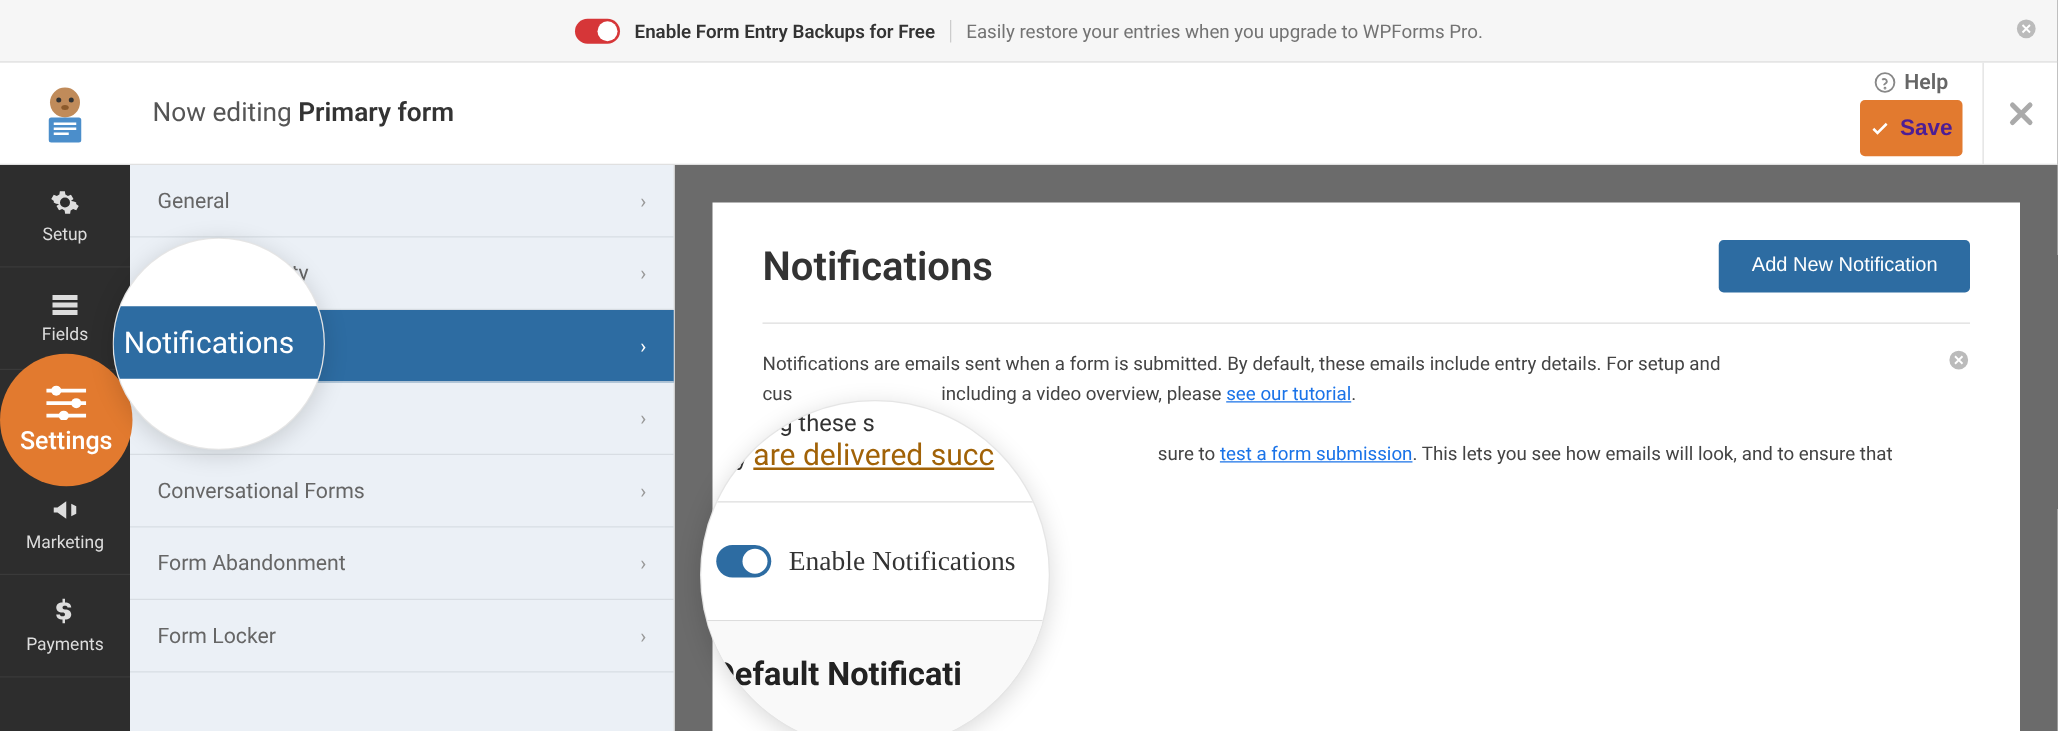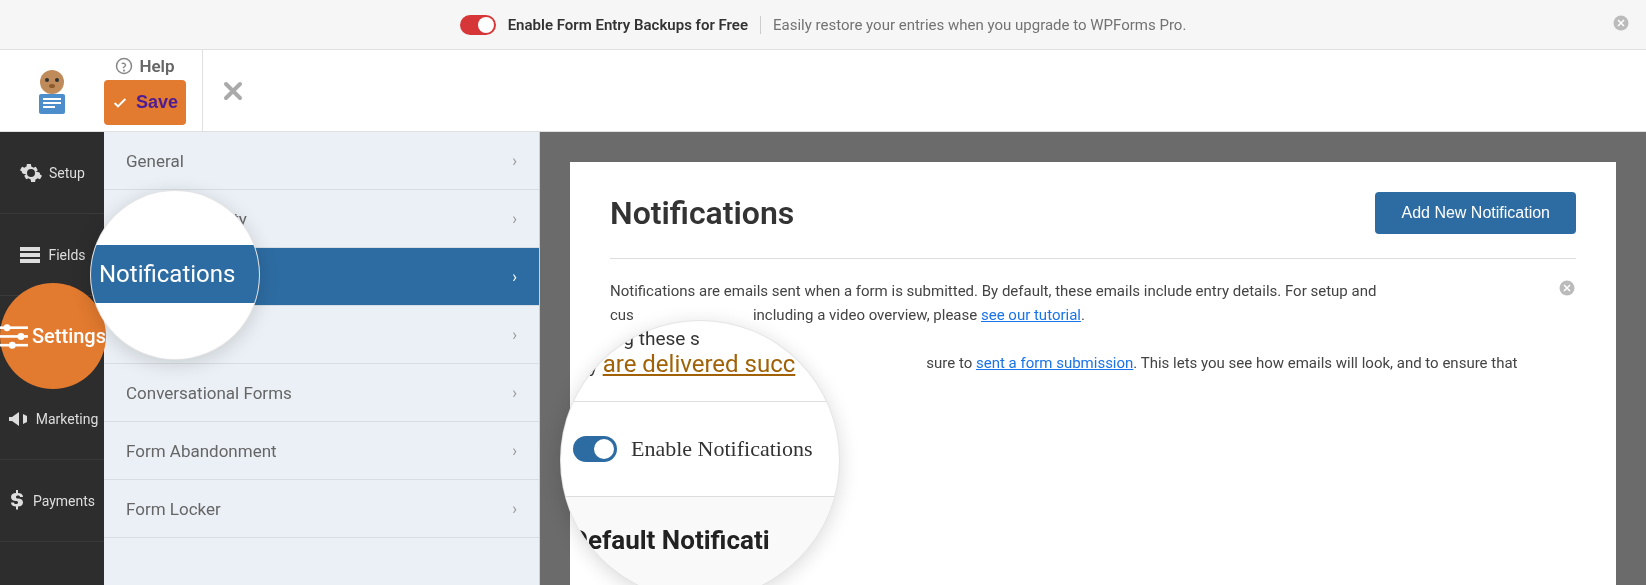--- a/index.html
+++ b/index.html
@@ -21,21 +21,21 @@
 .header-actions { display: flex; align-items: center; gap: 4px; padding-right: 16px; flex-direction: column; }
 .help-link { display: flex; align-items: center; gap: 6px; color: #666; font-size: 17px; font-weight: 600; cursor: pointer; }
 .btn-group { display: flex; border: 1px solid #ccc; border-radius: 4px; overflow: hidden; }
 .btn { padding: 11px 18px; background: #fff; color: #555; font-size: 17px; font-weight: 500; display: flex; align-items: center; gap: 8px; cursor: pointer; border: none; }
 .btn + .btn { border-left: 1px solid #ccc; }
 .btn-save { background: #e27a2f; color: #4c1d95; border-radius: 4px; padding: 12px 8px; font-size: 18px; font-weight: 600; display: flex; align-items: center; gap: 8px; cursor: pointer; border: none; }
 .close-x { width: 60px; text-align: center; color: #aaa; cursor: pointer; border-left: 1px solid #e0e0e0; height: 82px; display: flex; align-items: center; justify-content: center; }
 
 .body-row { display: flex; height: calc(585px - 50px - 82px); }
 .sidebar { width: 104px; background: #2d2d2d; }
-.sidebar-item { height: 82px; display: flex; align-items: center; justify-content: center; color: #ddd; font-size: 14px; gap: 6px; cursor: pointer; border-bottom: 1px solid #3a3a3a; }
+.sidebar-item { height: 82px; display: flex; flex-direction: column; align-items: center; justify-content: center; color: #ddd; font-size: 14px; gap: 6px; cursor: pointer; border-bottom: 1px solid #3a3a3a; }
 
 .panel { width: 436px; background: #ebf0f6; border-right: 1px solid #d0d0d0; }
 .panel-item { height: 58px; display: flex; align-items: center; justify-content: space-between; padding: 0 22px; color: #666; font-size: 17px; border-bottom: 1px solid #d8dde3; cursor: pointer; }
 .panel-item.active { background: #2d6ca2; color: #fff; }
 .chev { color: #999; font-size: 16px; }
 .panel-item.active .chev { color: #fff; }
 
 .content { flex: 1; background: #6b6b6b; position: relative; }
 .content-inner { background: #fff; margin: 30px 30px 0 30px; padding: 30px 40px; height: 100%; position: relative; }
 .content-header { display: flex; justify-content: space-between; align-items: center; margin-bottom: 24px; }
@@ -56,21 +56,21 @@
 .lens2-inner { position: absolute; inset: 0; display: flex; flex-direction: column; }
 .lens2-top { flex: 0 0 80px; padding: 6px 18px; font-size: 19px; color: #333; }
 .lens2-top .big { font-size: 24px; color: #a16207; text-decoration: underline; }
 .lens2-mid { flex: 0 0 96px; border-top: 1px solid #ddd; border-bottom: 1px solid #ddd; display: flex; align-items: center; gap: 14px; padding: 0 12px; }
 .toggle-blue { width: 44px; height: 26px; background: #2d6ca2; border-radius: 13px; position: relative; flex-shrink: 0; }
 .toggle-blue::after { content: ""; position: absolute; right: 3px; top: 3px; width: 20px; height: 20px; background: #fff; border-radius: 50%; }
 .lens2-mid-label { font-size: 22px; color: #333; font-family: Liberation Serif, serif; }
 .lens2-bot { flex: 1; padding: 28px 10px 0; font-size: 26px; font-weight: 700; color: #222; background: #f9f9f9; }
 
 
-.settings-halo { position: absolute; width: 106px; height: 106px; border-radius: 50%; background: #e27a2f; left: 0; top: 283px; z-index: 40; display: flex; flex-direction: row; align-items: center; justify-content: center; color: #fff; gap: 4px; }
+.settings-halo { position: absolute; width: 106px; height: 106px; border-radius: 50%; background: #e27a2f; left: 0; top: 283px; z-index: 40; display: flex; flex-direction: column; align-items: center; justify-content: center; color: #fff; gap: 4px; }
 .settings-halo-label { font-size: 20px; font-weight: 500; }
 </style>
 </head>
 <body>
 
 <div class="top-banner">
   <div class="banner-content">
     <div class="toggle-red"></div>
     <span class="banner-title">Enable Form Entry Backups for Free</span>
     <span class="banner-desc">Easily restore your entries when you upgrade to WPForms Pro.</span>
@@ -89,20 +89,23 @@
         <circle cx="27" cy="18" r="12" fill="#c08b5a"></circle>
         <circle cx="22" cy="16" r="2" fill="#333"></circle>
         <circle cx="32" cy="16" r="2" fill="#333"></circle>
         <ellipse cx="27" cy="22" rx="3" ry="2" fill="#8b5a2b"></ellipse>
         <rect x="14" y="30" width="26" height="20" rx="2" fill="#4b8ecb"></rect>
         <rect x="18" y="34" width="18" height="2" fill="#fff"></rect>
         <rect x="18" y="38" width="18" height="2" fill="#fff"></rect>
         <rect x="18" y="42" width="12" height="2" fill="#fff"></rect>
       </svg>
   </div>
+  <div class="header-title">
+    <span>Now editing </span><strong>Primary form</strong>
+  </div>
   <div class="header-actions">
     <div class="help-link">
       <svg width="18" height="18" viewBox="0 0 24 24" fill="none" stroke="#888" stroke-width="2">
           <circle cx="12" cy="12" r="10"></circle>
           <path d="M9 9a3 3 0 015 2c0 2-3 2-3 4"></path>
           <circle cx="12" cy="18" r="0.5" fill="#888"></circle>
         </svg>
       <span>Help</span>
     </div>
     <button class="btn-save">
@@ -192,21 +195,21 @@
       </div>
       <div class="divider"></div>
       <div class="desc-text">
         <span class="dismiss-x">
           <svg width="18" height="18" viewBox="0 0 24 24">
               <circle cx="12" cy="12" r="10" fill="#bbb"></circle>
               <path d="M8 8l8 8M16 8l-8 8" stroke="#fff" stroke-width="2"></path>
             </svg>
         </span>
         <span>Notifications are emails sent when a form is submitted. By default, these emails include entry details. For setup and cus</span><span style="visibility:hidden">xxxxxxxxxxxxxxxx</span><span>including a video overview, please </span><a>see our tutorial</a>.<br><br>
-        <span style="visibility:hidden">xxxxxxxxxxxxxxxxxxxxxxxxxxxxxxxxxxxxxxxxxx</span><span> sure to </span><a>sent a form submission</a><span>. This lets you see how emails will look, and to ensure that</span>
+        <span style="visibility:hidden">xxxxxxxxxxxxxxxxxxxxxxxxxxxxxxxxxxxxxxxxxx</span><span> sure to </span><a>test a form submission</a><span>. This lets you see how emails will look, and to ensure that</span>
       </div>
     </div>
   </div>
 </div>
 
 <div class="settings-halo">
   <svg width="32" height="28" viewBox="0 0 32 28" fill="#fff">
     <rect x="0" y="3" width="32" height="3"></rect>
       <circle cx="8" cy="4.5" r="4"></circle>
     <rect x="0" y="13" width="32" height="3"></rect>

